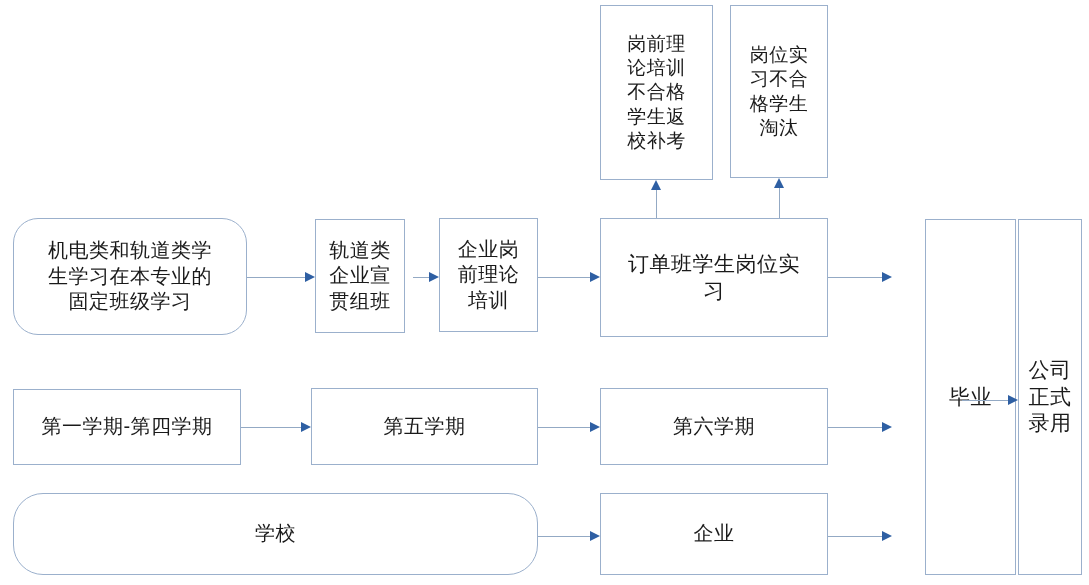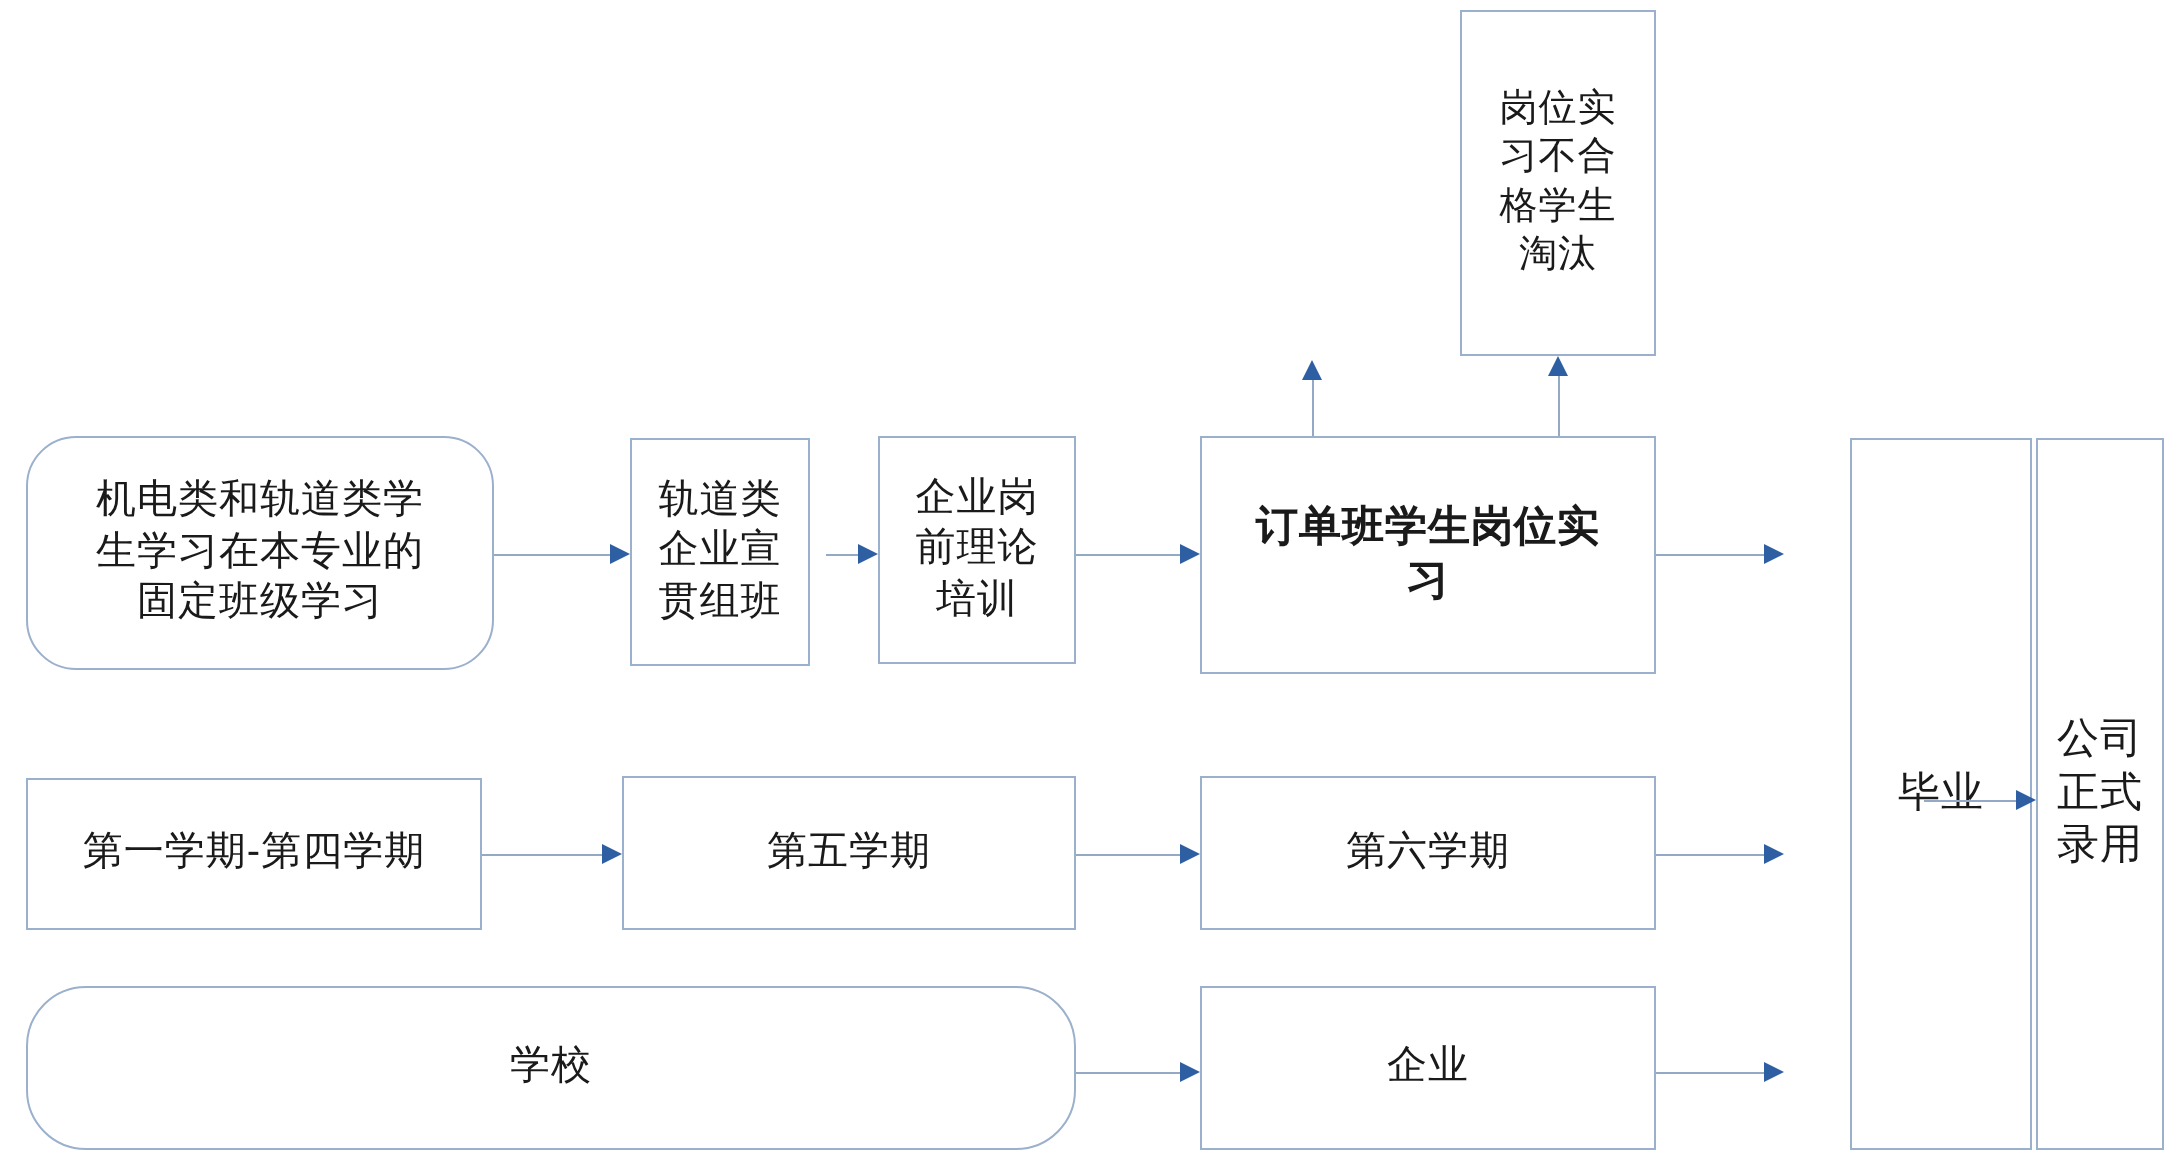--- a/index.html
+++ b/index.html
@@ -55,20 +55,25 @@
     border-left: 5.5px solid transparent;
     border-right: 5.5px solid transparent;
     border-bottom: 10px solid #2e5fa3;
   }
 </style>
 </head>
 <body>
 
 <div id="canvas">
 
+  <div class="node f19" style="left:600px; top:5px; width:113px; height:175px;">岗前理
+论培训
+不合格
+学生返
+校补考</div>
 
   <div class="node f19" style="left:730px; top:5px; width:98px; height:173px;">岗位实
 习不合
 格学生
 淘汰</div>
 
   <div class="edge-v" style="left:656px; top:190px; height:28px;"></div>
   <div class="arrow-u" style="left:651px; top:180px;"></div>
 
   <div class="edge-v" style="left:779px; top:188px; height:30px;"></div>
@@ -88,21 +93,21 @@
   <div class="edge-h" style="left:413px; top:277px; width:16px;"></div>
   <div class="arrow-r" style="left:429px; top:271.5px;"></div>
 
   <div class="node f20" style="left:439px; top:218px; width:99px; height:114px;">企业岗
 前理论
 培训</div>
 
   <div class="edge-h" style="left:538px; top:277px; width:52px;"></div>
   <div class="arrow-r" style="left:590px; top:271.5px;"></div>
 
-  <div class="node f21" style="left:600px; top:218px; width:228px; height:119px;font-weight:bold;">订单班学生岗位实
+  <div class="node f21" style="left:600px; top:218px; width:228px; height:119px;">订单班学生岗位实
 习</div>
 
   <div class="edge-h" style="left:828px; top:277px; width:54px;"></div>
   <div class="arrow-r" style="left:882px; top:271.5px;"></div>
 
   <div class="node f21" style="left:925px; top:219px; width:91px; height:356px;">毕业</div>
 
   <div class="edge-h" style="left:962px; top:400px; width:46px;"></div>
   <div class="arrow-r" style="left:1008px; top:394.5px;"></div>
 

